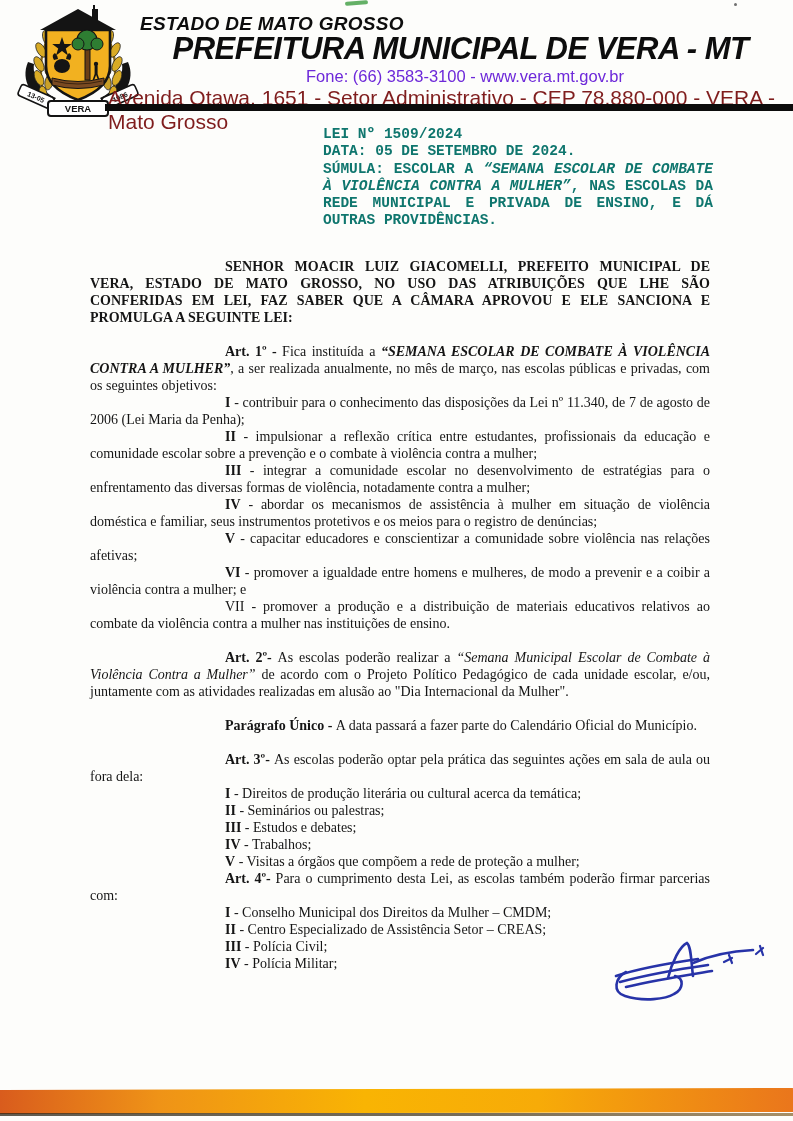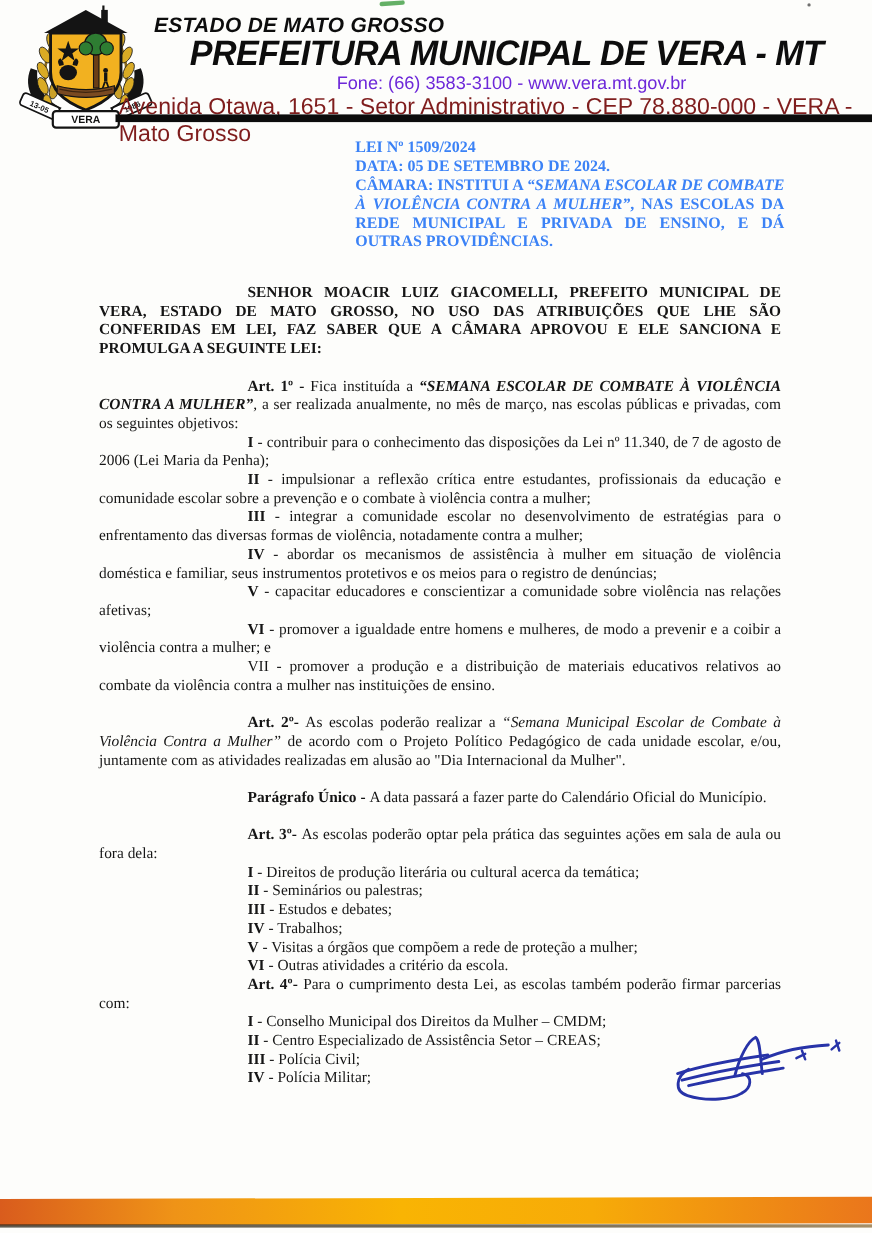--- a/index.html
+++ b/index.html
@@ -24,21 +24,21 @@
     font-family:"Liberation Sans", sans-serif;font-size:16.5px;color:#6d28d9;
   }
   .hdr-addr{
     position:absolute;left:108px;top:86px;width:685px;
     font-family:"Liberation Sans", sans-serif;font-size:21px;color:#7f1d1d;
   }
   .hdr-rule{position:absolute;left:105px;top:104px;width:688px;height:7px;background:#0c0c0c;}
   
   .law-heading{
     position:absolute;left:323px;top:126px;width:390px;
-    font-size:14.5px;line-height:17.3px;font-weight:bold;color:#3b82f6;
+    font-size:14.5px;line-height:17.3px;font-weight:bold;color:#0f766e;font-family:Liberation Mono, monospace;
   }
   .law-heading p{margin:0;text-align:justify;}
   
   .doc-body{
     position:absolute;left:90px;top:258px;width:620px;
     font-size:14px;line-height:17px;color:#151515;
   }
   .doc-body p{margin:0;text-align:justify;}
   .doc-body p.indent{text-indent:135px;}
   .doc-body p.list{margin-left:135px;text-align:left;}
@@ -144,42 +144,41 @@
   <div class="hdr-phone">Fone: (66) 3583-3100  -  www.vera.mt.gov.br</div>
   <div class="hdr-addr">Avenida Otawa, 1651 - Setor Administrativo - CEP 78.880-000 - VERA - Mato Grosso</div>
   <div class="hdr-rule"></div>
 
   <div class="green-mark"></div>
   <div class="ink-dot"></div>
 
   <div class="law-heading" id="law-heading">
       <p><span style="font-weight: bold;">LEI Nº 1509/2024</span></p>
       <p><span style="font-weight: bold;">DATA: 05 DE SETEMBRO DE 2024.</span></p>
-      <p><span style="font-weight: bold;">CÂMARA: INSTITUI A </span><span style="font-weight: bold; font-style: italic;">“SEMANA ESCOLAR DE COMBATE À VIOLÊNCIA CONTRA A MULHER”</span><span style="font-weight: bold;">, NAS ESCOLAS DA REDE MUNICIPAL E PRIVADA DE ENSINO, E DÁ OUTRAS PROVIDÊNCIAS.</span></p>
+      <p><span style="font-weight: bold;">SÚMULA: ESCOLAR A </span><span style="font-weight: bold; font-style: italic;">“SEMANA ESCOLAR DE COMBATE À VIOLÊNCIA CONTRA A MULHER”</span><span style="font-weight: bold;">, NAS ESCOLAS DA REDE MUNICIPAL E PRIVADA DE ENSINO, E DÁ OUTRAS PROVIDÊNCIAS.</span></p>
     </div>
 
   <div class="doc-body" id="doc-body">
       <p class="indent"><span style="font-weight: bold;">SENHOR MOACIR LUIZ GIACOMELLI, PREFEITO MUNICIPAL DE VERA, ESTADO DE MATO GROSSO, NO USO DAS ATRIBUIÇÕES QUE LHE SÃO CONFERIDAS EM LEI, FAZ SABER QUE A CÂMARA APROVOU E ELE SANCIONA E PROMULGA A SEGUINTE LEI:</span></p>
       <p class="indent" style="margin-top: 17px;"><span style="font-weight: bold;">Art. 1º - </span><span>Fica instituída a </span><span style="font-weight: bold; font-style: italic;">“SEMANA ESCOLAR DE COMBATE À VIOLÊNCIA CONTRA A MULHER”</span><span>, a ser realizada anualmente, no mês de março, nas escolas públicas e privadas, com os seguintes objetivos:</span></p>
       <p class="indent"><span style="font-weight: bold;">I</span><span> - contribuir para o conhecimento das disposições da Lei nº 11.340, de 7 de agosto de 2006 (Lei Maria da Penha);</span></p>
       <p class="indent"><span style="font-weight: bold;">II</span><span> - impulsionar a reflexão crítica entre estudantes, profissionais da educação e comunidade escolar sobre a prevenção e o combate à violência contra a mulher;</span></p>
       <p class="indent"><span style="font-weight: bold;">III</span><span> - integrar a comunidade escolar no desenvolvimento de estratégias para o enfrentamento das diversas formas de violência, notadamente contra a mulher;</span></p>
       <p class="indent"><span style="font-weight: bold;">IV</span><span> - abordar os mecanismos de assistência à mulher em situação de violência doméstica e familiar, seus instrumentos protetivos e os meios para o registro de denúncias;</span></p>
       <p class="indent"><span style="font-weight: bold;">V</span><span> - capacitar educadores e conscientizar a comunidade sobre violência nas relações afetivas;</span></p>
       <p class="indent"><span style="font-weight: bold;">VI</span><span> - promover a igualdade entre homens e mulheres, de modo a prevenir e a coibir a violência contra a mulher; e</span></p>
       <p class="indent"><span style="font-weight: normal;">VII</span><span> - promover a produção e a distribuição de materiais educativos relativos ao combate da violência contra a mulher nas instituições de ensino.</span></p>
       <p class="indent" style="margin-top: 17px;"><span style="font-weight: bold;">Art. 2º- </span><span>As escolas poderão realizar a </span><span style="font-style: italic;">“Semana Municipal Escolar de Combate à Violência Contra a Mulher”</span><span> de acordo com o Projeto Político Pedagógico de cada unidade escolar, e/ou, juntamente com as atividades realizadas em alusão ao "Dia Internacional da Mulher".</span></p>
       <p class="indent" style="margin-top: 17px;"><span style="font-weight: bold;">Parágrafo Único - </span><span>A data passará a fazer parte do Calendário Oficial do Município.</span></p>
       <p class="indent" style="margin-top: 17px;"><span style="font-weight: bold;">Art. 3º- </span><span>As escolas poderão optar pela prática das seguintes ações em sala de aula ou fora dela:</span></p>
       <p class="list"><span style="font-weight: bold;">I</span><span> - Direitos de produção literária ou cultural acerca da temática;</span></p>
       <p class="list"><span style="font-weight: bold;">II</span><span> - Seminários ou palestras;</span></p>
       <p class="list"><span style="font-weight: bold;">III</span><span> - Estudos e debates;</span></p>
       <p class="list"><span style="font-weight: bold;">IV</span><span> - Trabalhos;</span></p>
       <p class="list"><span style="font-weight: bold;">V</span><span> - Visitas a órgãos que compõem a rede de proteção a mulher;</span></p>
-      <p class="list"><span style="font-weight: bold;">VI</span><span> - Outras atividades a critério da escola.</span></p>
       <p class="indent" style=""><span style="font-weight: bold;">Art. 4º- </span><span>Para o cumprimento desta Lei, as escolas também poderão firmar parcerias com:</span></p>
       <p class="list"><span style="font-weight: bold;">I</span><span> - Conselho Municipal dos Direitos da Mulher – CMDM;</span></p>
       <p class="list"><span style="font-weight: bold;">II</span><span> - Centro Especializado de Assistência Setor – CREAS;</span></p>
       <p class="list"><span style="font-weight: bold;">III</span><span> - Polícia Civil;</span></p>
       <p class="list"><span style="font-weight: bold;">IV</span><span> - Polícia Militar;</span></p>
     </div>
 
   <svg class="signature" width="158" height="72" viewBox="0 0 158 72">
     <g fill="none" stroke="#2733a8" stroke-width="2.6" stroke-linecap="round">
       <path d="M16,34 C5,40 2,54 15,58 C34,64 56,61 64,56 C74,51 74,40 65,38"></path>

